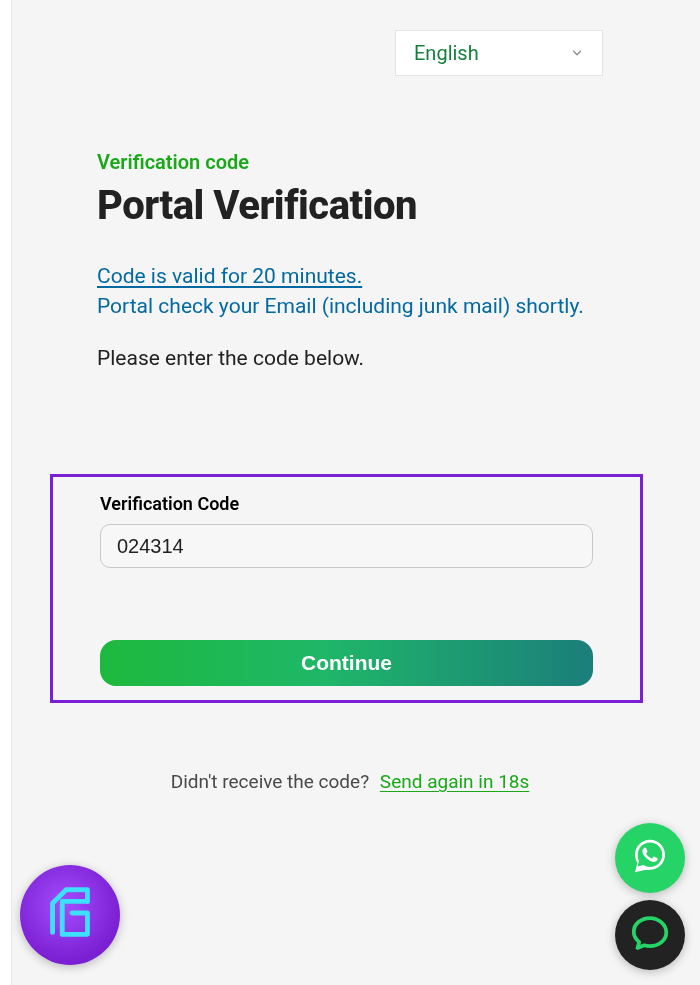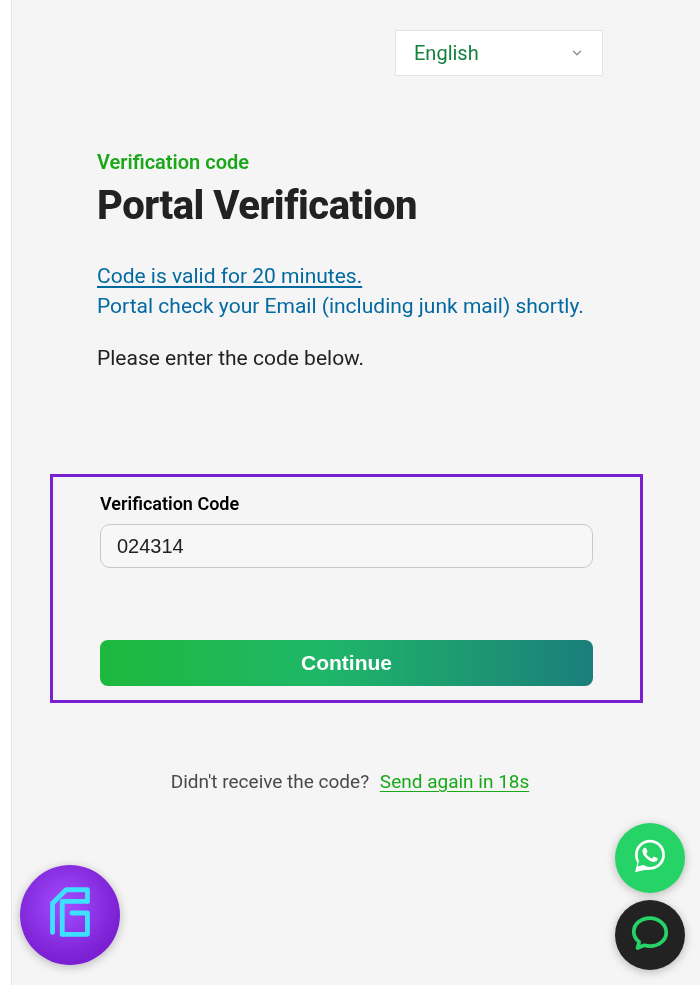--- a/index.html
+++ b/index.html
@@ -109,21 +109,21 @@
     outline: none;
   }
   .continue-btn {
     display: flex;
     align-items: center;
     justify-content: center;
     width: 100%;
     height: 46px;
     margin-top: 72px;
     border: none;
-    border-radius: 8px;
+    border-radius: 16px;
     background: linear-gradient(90deg, #1db93d 0%, #1fb768 45%, #1b7e7b 100%);
     color: #fff;
     font-size: 21px;
     font-weight: 700;
     cursor: pointer;
   }
 
   .resend-row {
     position: absolute;
     top: 770px;

